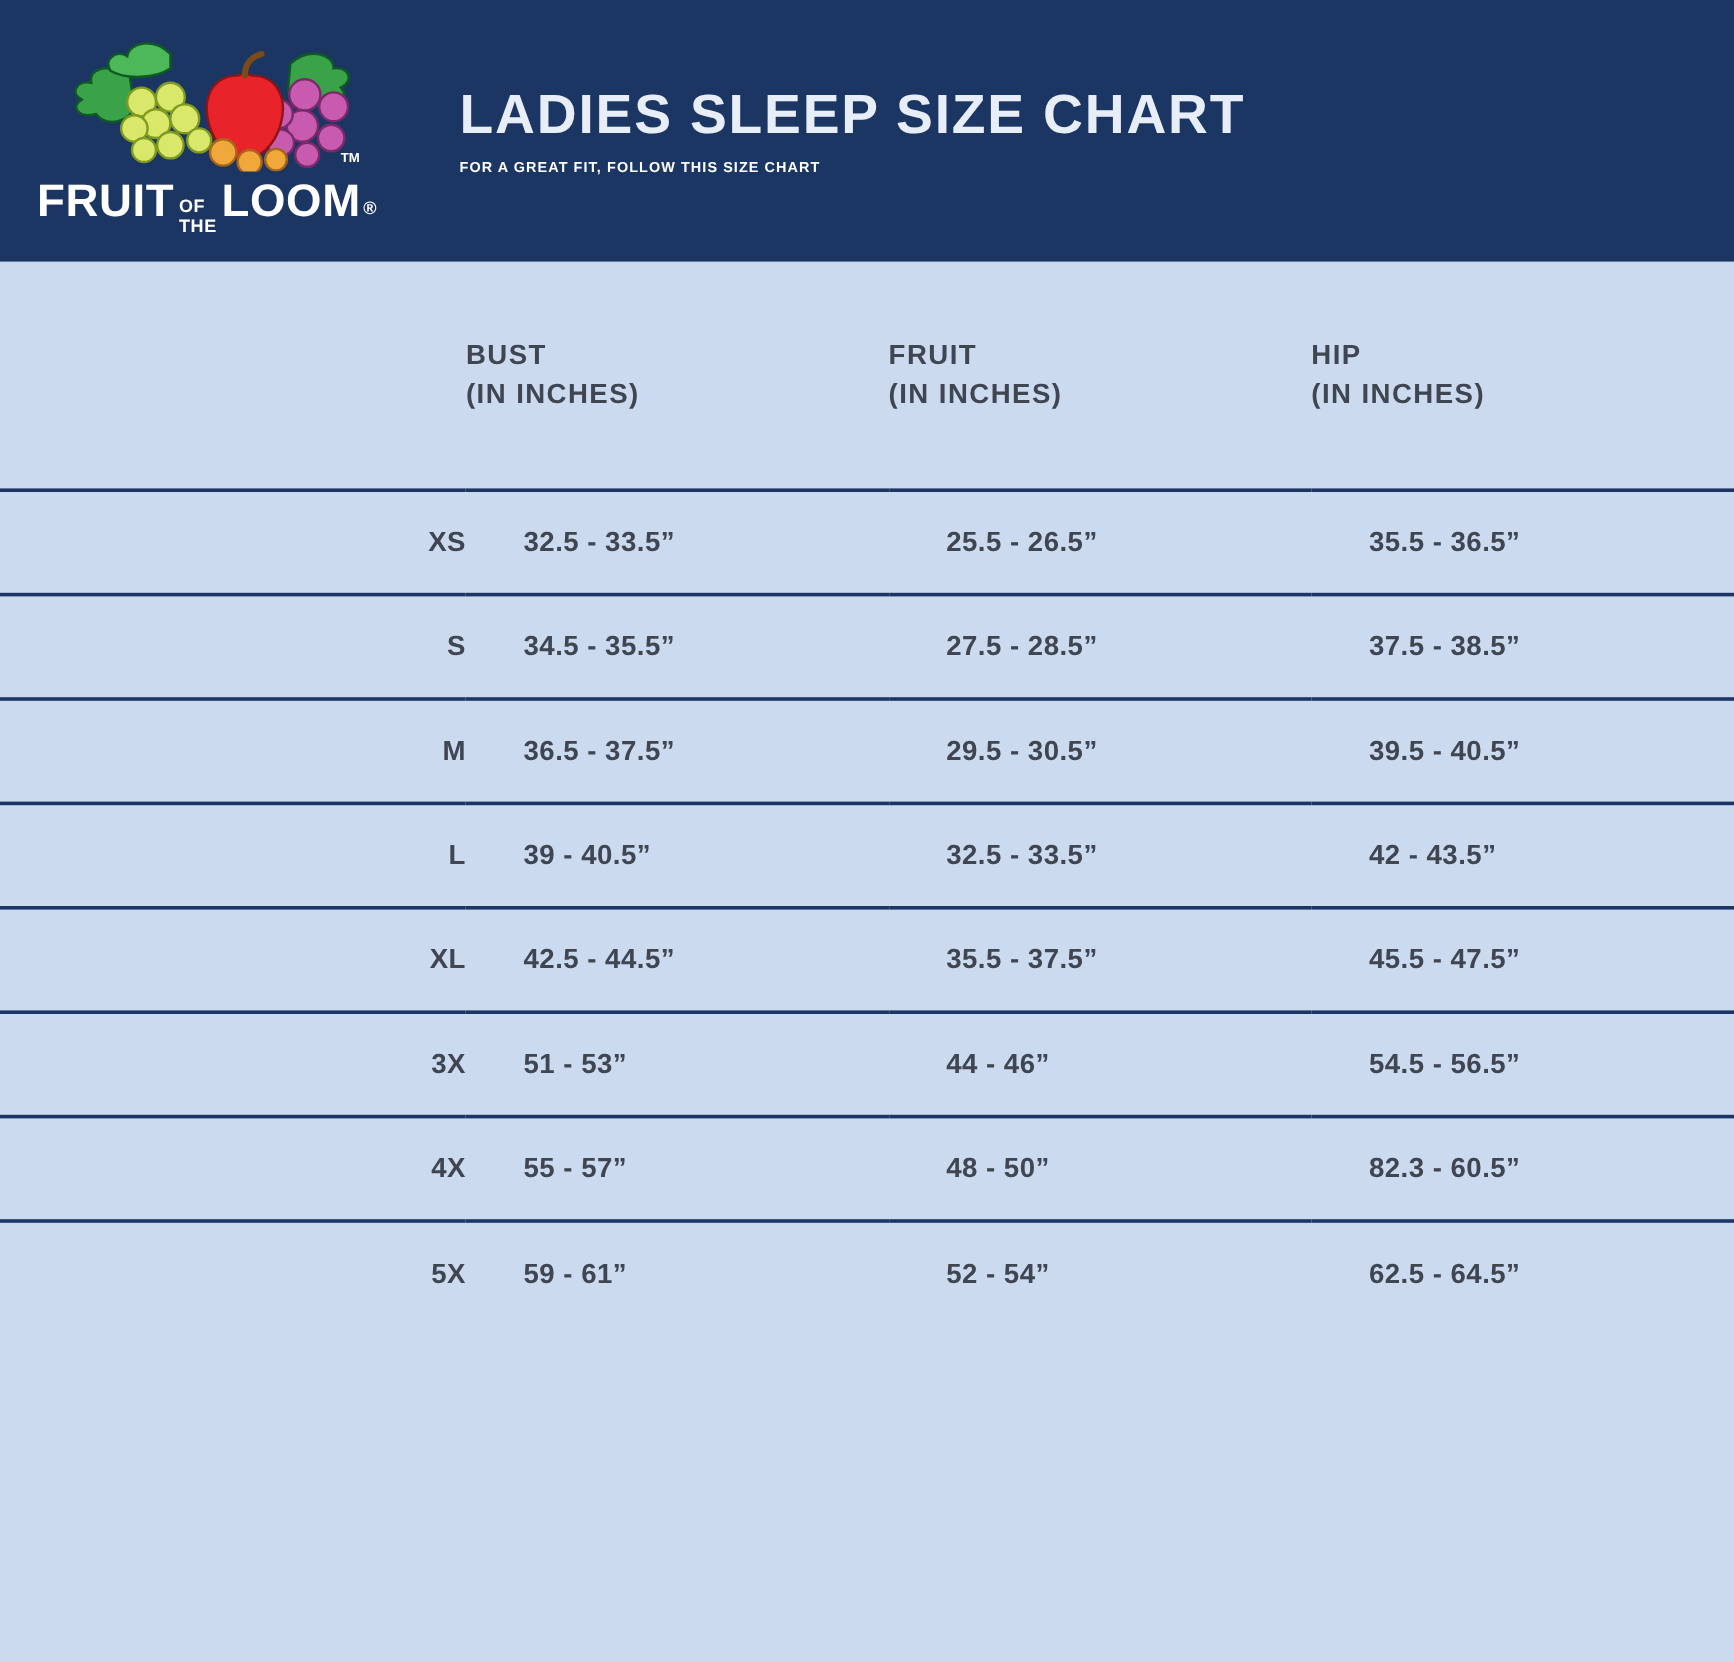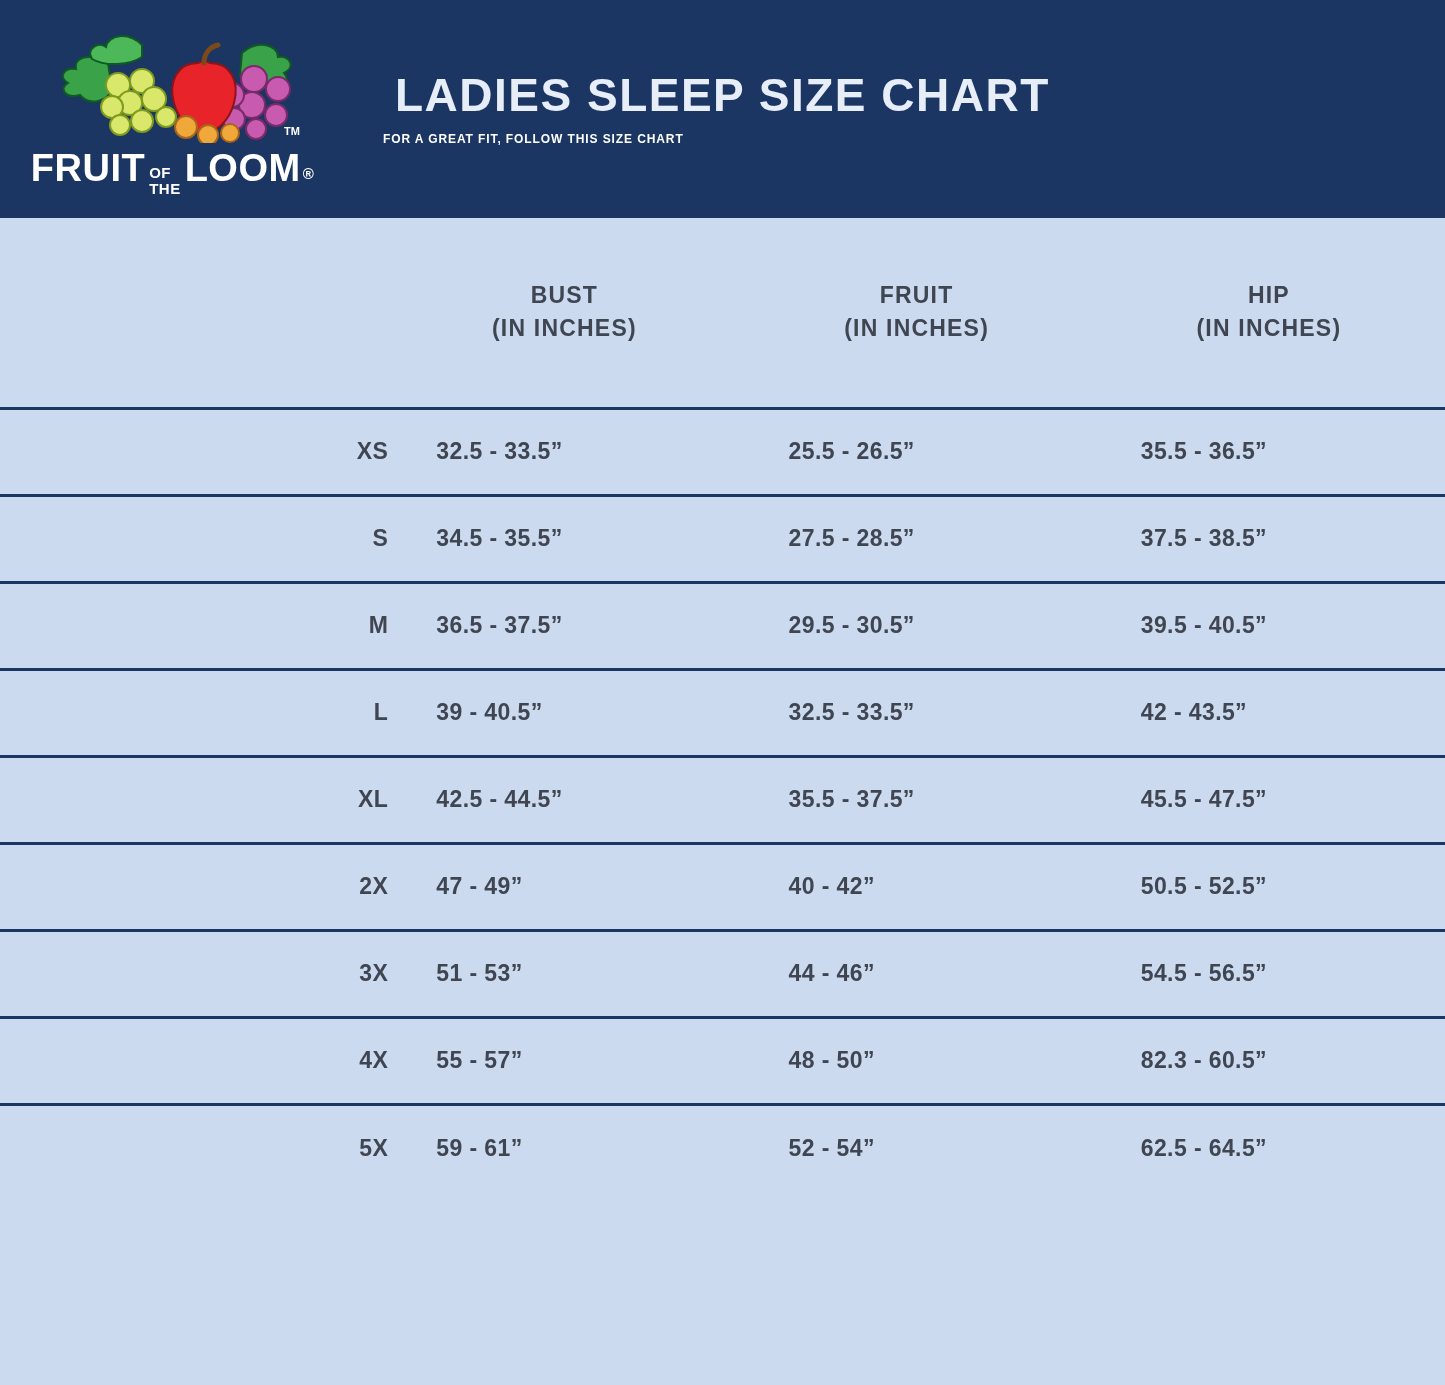--- a/index.html
+++ b/index.html
@@ -77,21 +77,21 @@
 
   .header-text {
     padding-left: 38px;
     color: #ffffff;
   }
   .chart-title {
     font-size: 46px;
     font-weight: bold;
     letter-spacing: 1.5px;
     color: #e8eef8;
-    margin: 0 0 14px 12px;
+    margin: 0 0 14px 0;
     line-height: 1;
   }
   .chart-subtitle {
     font-size: 12px;
     font-weight: bold;
     letter-spacing: 0.9px;
     color: #ffffff;
     margin: 0;
   }
 
@@ -114,21 +114,21 @@
 
   thead tr {
     height: 190px;
   }
   thead th {
     color: #3f4652;
     font-size: 23px;
     font-weight: bold;
     letter-spacing: 1.2px;
     line-height: 1.45;
-    text-align: center;
+    text-align: left;
     border-bottom: 3px solid #1c3664;
     padding-bottom: 2px;
   }
   thead th.blank { border-bottom: 3px solid #1c3664; }
   thead th .hd-unit { display: block; }
 
   tbody tr {
     height: 87px;
   }
   tbody td {
@@ -267,26 +267,20 @@
           <td class="val-cell">32.5 - 33.5”</td>
           <td class="val-cell">42 - 43.5”</td>
         </tr>
         <tr>
           <td class="size-cell">XL</td>
           <td class="val-cell">42.5 - 44.5”</td>
           <td class="val-cell">35.5 - 37.5”</td>
           <td class="val-cell">45.5 - 47.5”</td>
         </tr>
         <tr>
-          <td class="size-cell">2X</td>
-          <td class="val-cell">47 - 49”</td>
-          <td class="val-cell">40 - 42”</td>
-          <td class="val-cell">50.5 - 52.5”</td>
-        </tr>
-        <tr>
           <td class="size-cell">3X</td>
           <td class="val-cell">51 - 53”</td>
           <td class="val-cell">44 - 46”</td>
           <td class="val-cell">54.5 - 56.5”</td>
         </tr>
         <tr>
           <td class="size-cell">4X</td>
           <td class="val-cell">55 - 57”</td>
           <td class="val-cell">48 - 50”</td>
           <td class="val-cell">82.3 - 60.5”</td>

